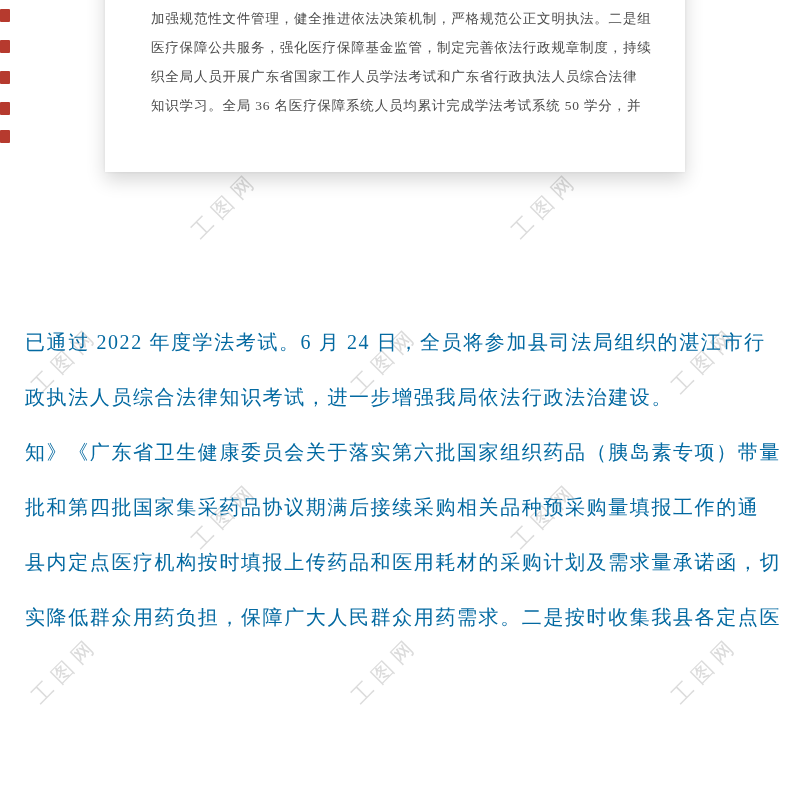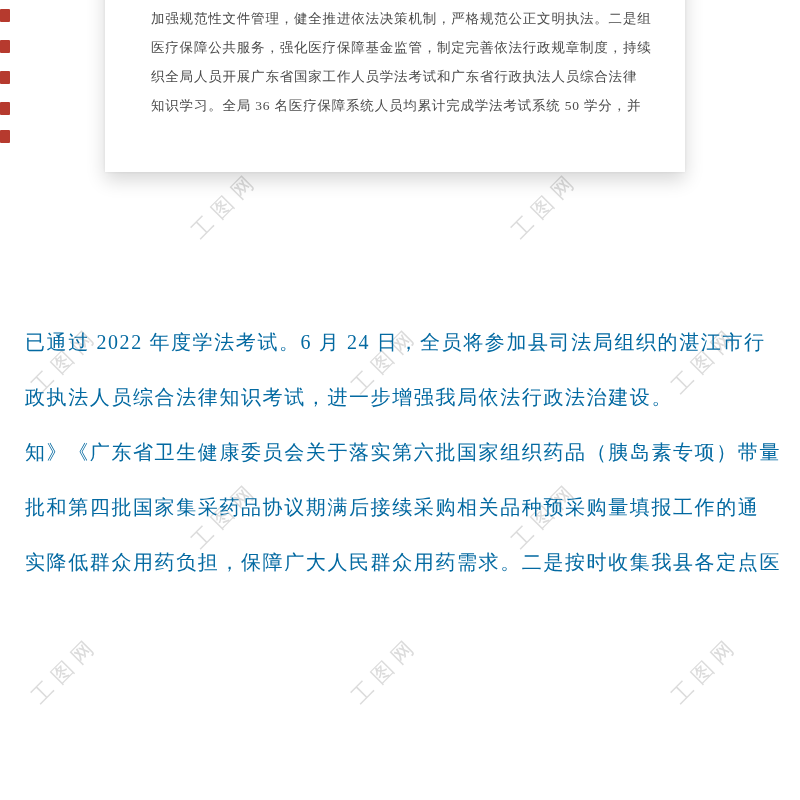--- a/index.html
+++ b/index.html
@@ -102,14 +102,15 @@
   <div class="card-line">医疗保障公共服务，强化医疗保障基金监管，制定完善依法行政规章制度，持续</div>
   <div class="card-line">织全局人员开展广东省国家工作人员学法考试和广东省行政执法人员综合法律</div>
   <div class="card-line">知识学习。全局 36 名医疗保障系统人员均累计完成学法考试系统 50 学分，并</div>
 </div>
 
 <div class="body-text">
   <div class="body-line">已通过 2022 年度学法考试。6 月 24 日，全员将参加县司法局组织的湛江市行</div>
   <div class="body-line">政执法人员综合法律知识考试，进一步增强我局依法行政法治建设。</div>
   <div class="body-line">知》《广东省卫生健康委员会关于落实第六批国家组织药品（胰岛素专项）带量</div>
   <div class="body-line">批和第四批国家集采药品协议期满后接续采购相关品种预采购量填报工作的通</div>
+  <div class="body-line">县内定点医疗机构按时填报上传药品和医用耗材的采购计划及需求量承诺函，切</div>
   <div class="body-line">实降低群众用药负担，保障广大人民群众用药需求。二是按时收集我县各定点医</div>
 </div>
 
 </body></html>

